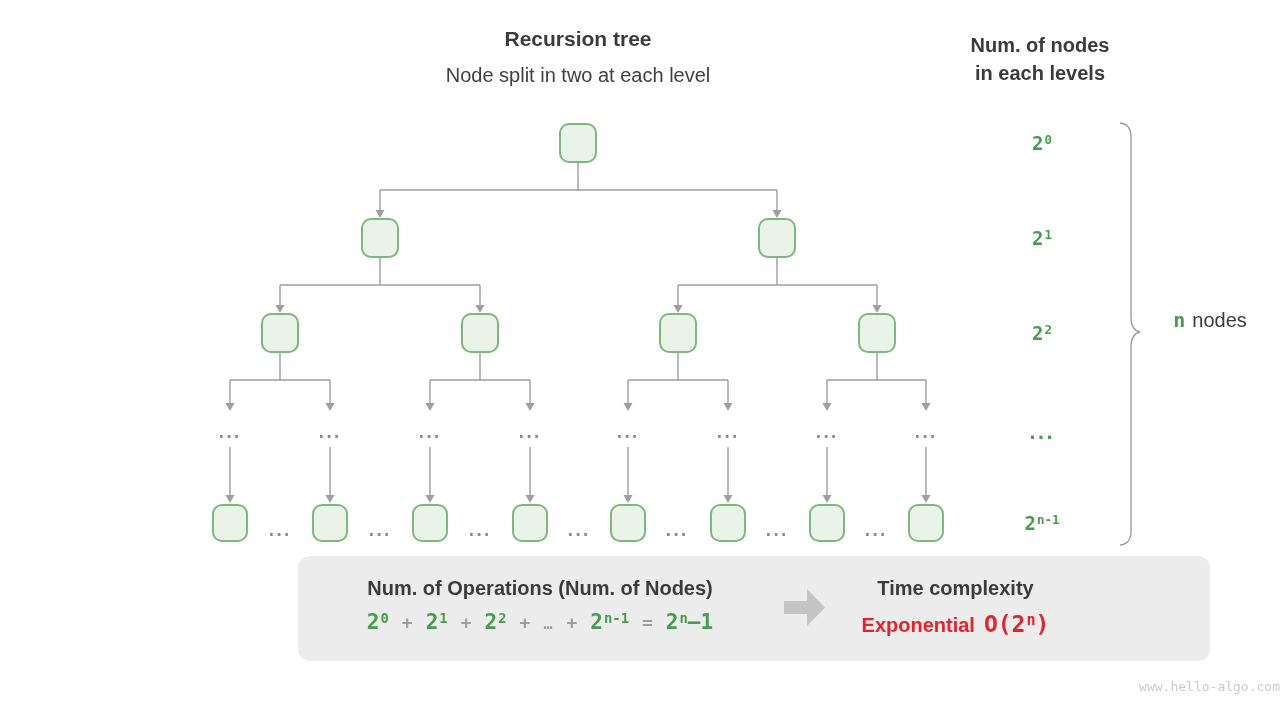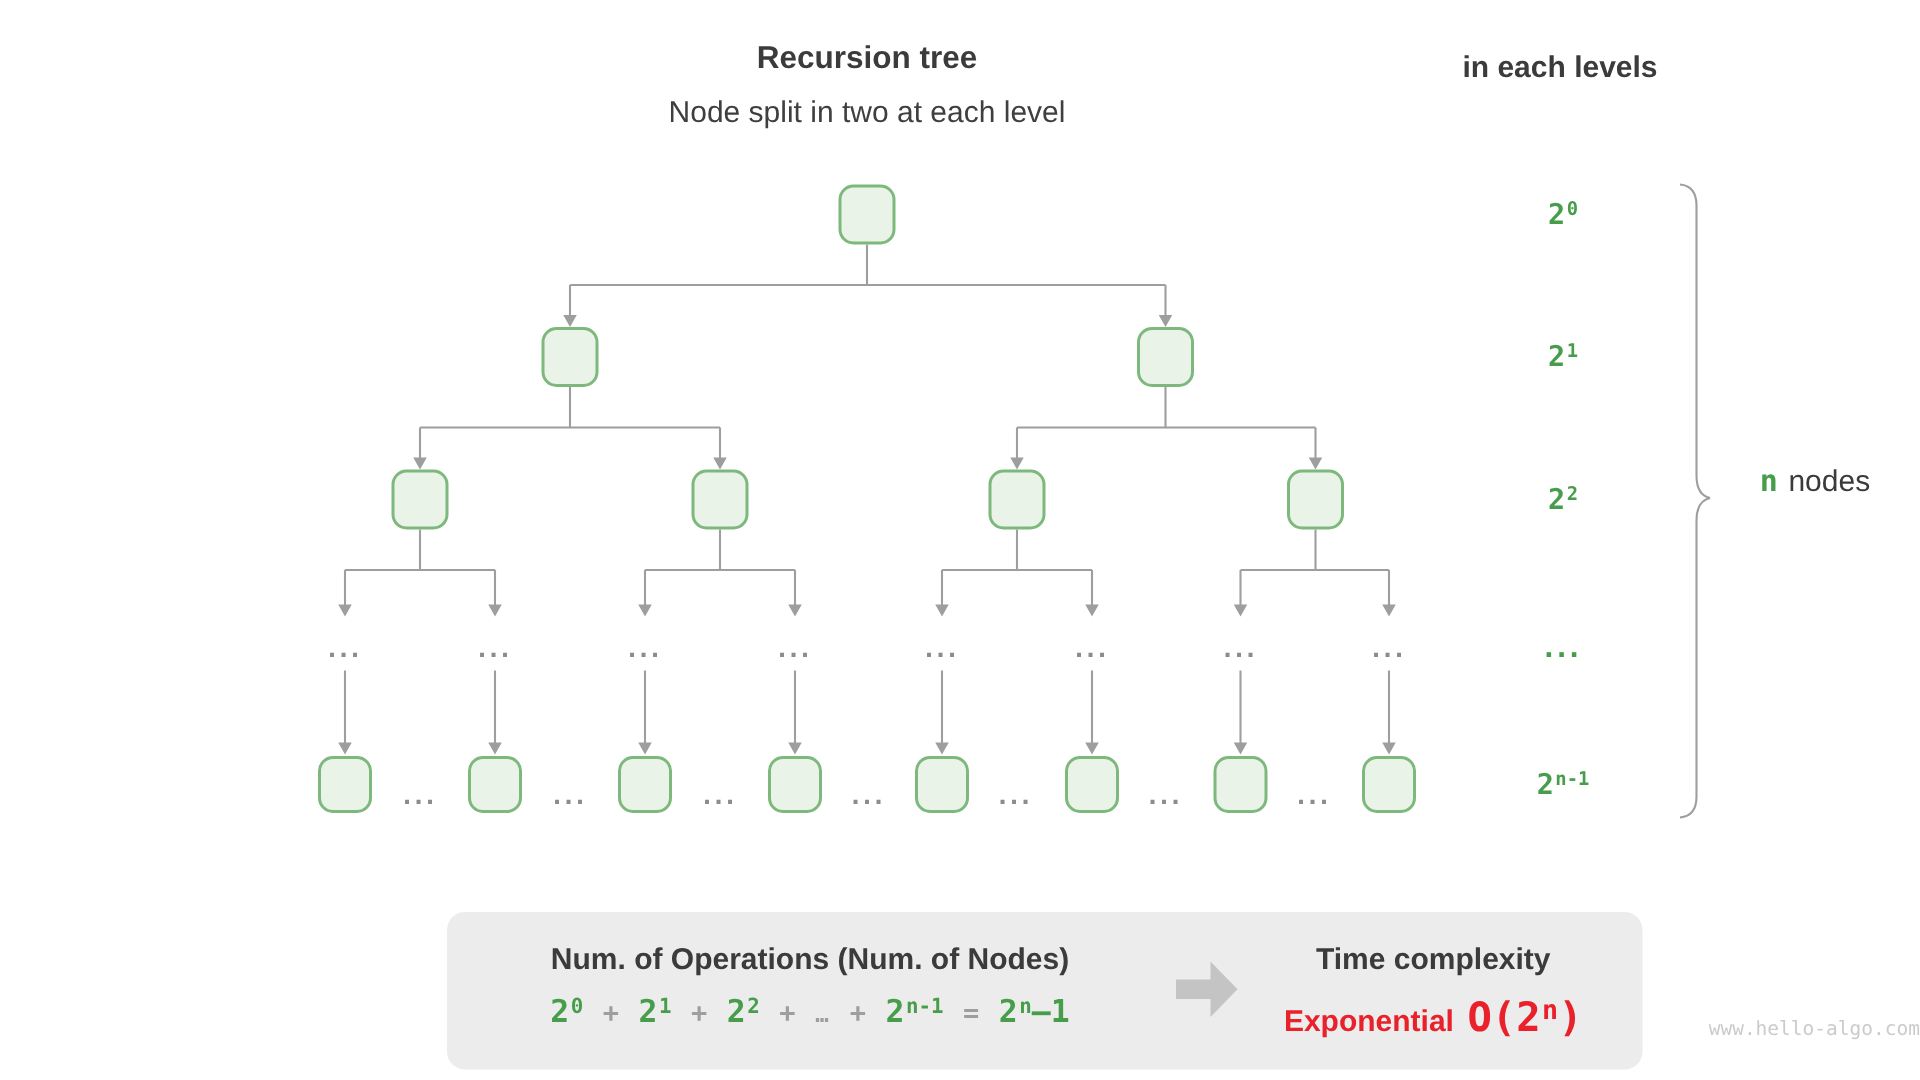--- a/index.html
+++ b/index.html
@@ -49,21 +49,21 @@
   .brace-label {
     position:absolute; left:1100px; top:306px; width:140px; text-align:center;
     font-size:20px; color:#3b3b3b; line-height:28px;
   }
   .brace-label .n {
     color:#479e4a; font-weight:700;
     font-family:"DejaVu Sans Mono", monospace; margin-right:7px;
   }
   
   .sumbox {
-    position:absolute; left:258px; top:608px; width:797px; height:105px;
+    position:absolute; left:258px; top:556px; width:912px; height:105px;
     background:#ececec; border-radius:12px;
   }
   .ops-title {
     position:absolute; left:22px; top:21px; width:440px; text-align:center;
     font-size:20px; font-weight:700; color:#3b3b3b;
   }
   .formula {
     position:absolute; left:22px; top:54px; width:440px;
     display:flex; justify-content:center; align-items:baseline; gap:13px;
     font-family:"DejaVu Sans Mono", monospace; font-weight:700;
@@ -72,35 +72,36 @@
   .formula .op { color:#9e9e9e; font-size:18px; }
   .formula .fdots { color:#9e9e9e; font-size:15px; letter-spacing:1px; }
   .time-title {
     position:absolute; left:530px; top:21px; width:255px; text-align:center;
     font-size:20px; font-weight:700; color:#3b3b3b;
   }
   .cx {
     position:absolute; left:530px; top:55px; width:255px; text-align:center;
     font-size:20px; font-weight:700; color:#e8212b; white-space:nowrap;
   }
-  .cx .mono { font-family:"DejaVu Sans Mono", monospace; margin-left:9px; font-size:27px; }
+  .cx .mono { font-family:"DejaVu Sans Mono", monospace; margin-left:9px; font-size:23px; }
   .big-arrow { position:absolute; left:486px; top:32px; }
   .watermark {
     position:absolute; left:1040px; top:679px; width:200px; text-align:right;
     font-family:"DejaVu Sans Mono", monospace; font-size:13px; color:#cbcbcb;
   }
 </style>
 </head>
 <body>
 
 <div class="canvas">
 
   <div class="hdr-title">Recursion tree</div>
   <div class="hdr-sub">Node split in two at each level</div>
   <div class="hdr-right">
+    <div>Num. of nodes</div>
     <div>in each levels</div>
   </div>
 
   <svg class="layer" width="1280" height="720" aria-hidden="true">
     <path fill="none" stroke="#9e9e9e" stroke-width="1.4" d="
       M538 163 V190 M340 190 H737 M340 190 V211 M737 190 V211
       M340 258 V285 M240 285 H440 M240 285 V306 M440 285 V306
       M737 258 V285 M638 285 H837 M638 285 V306 M837 285 V306
       M240 353 V380 M190 380 H290 M190 380 V404 M290 380 V404
       M440 353 V380 M390 380 H490 M390 380 V404 M490 380 V404

